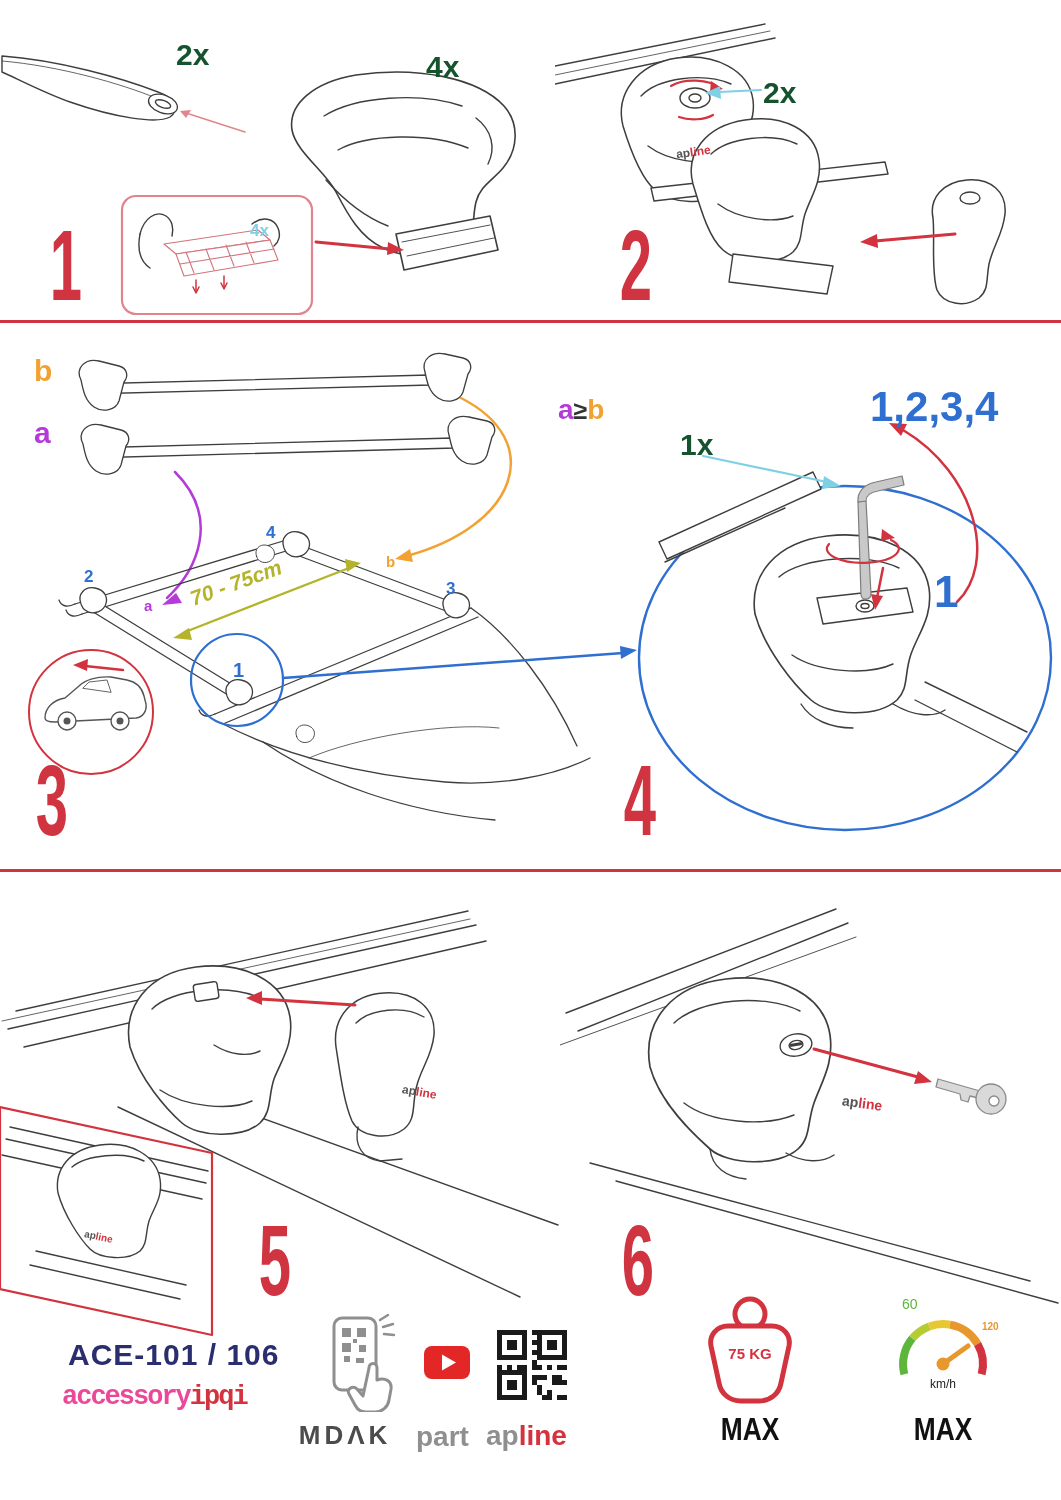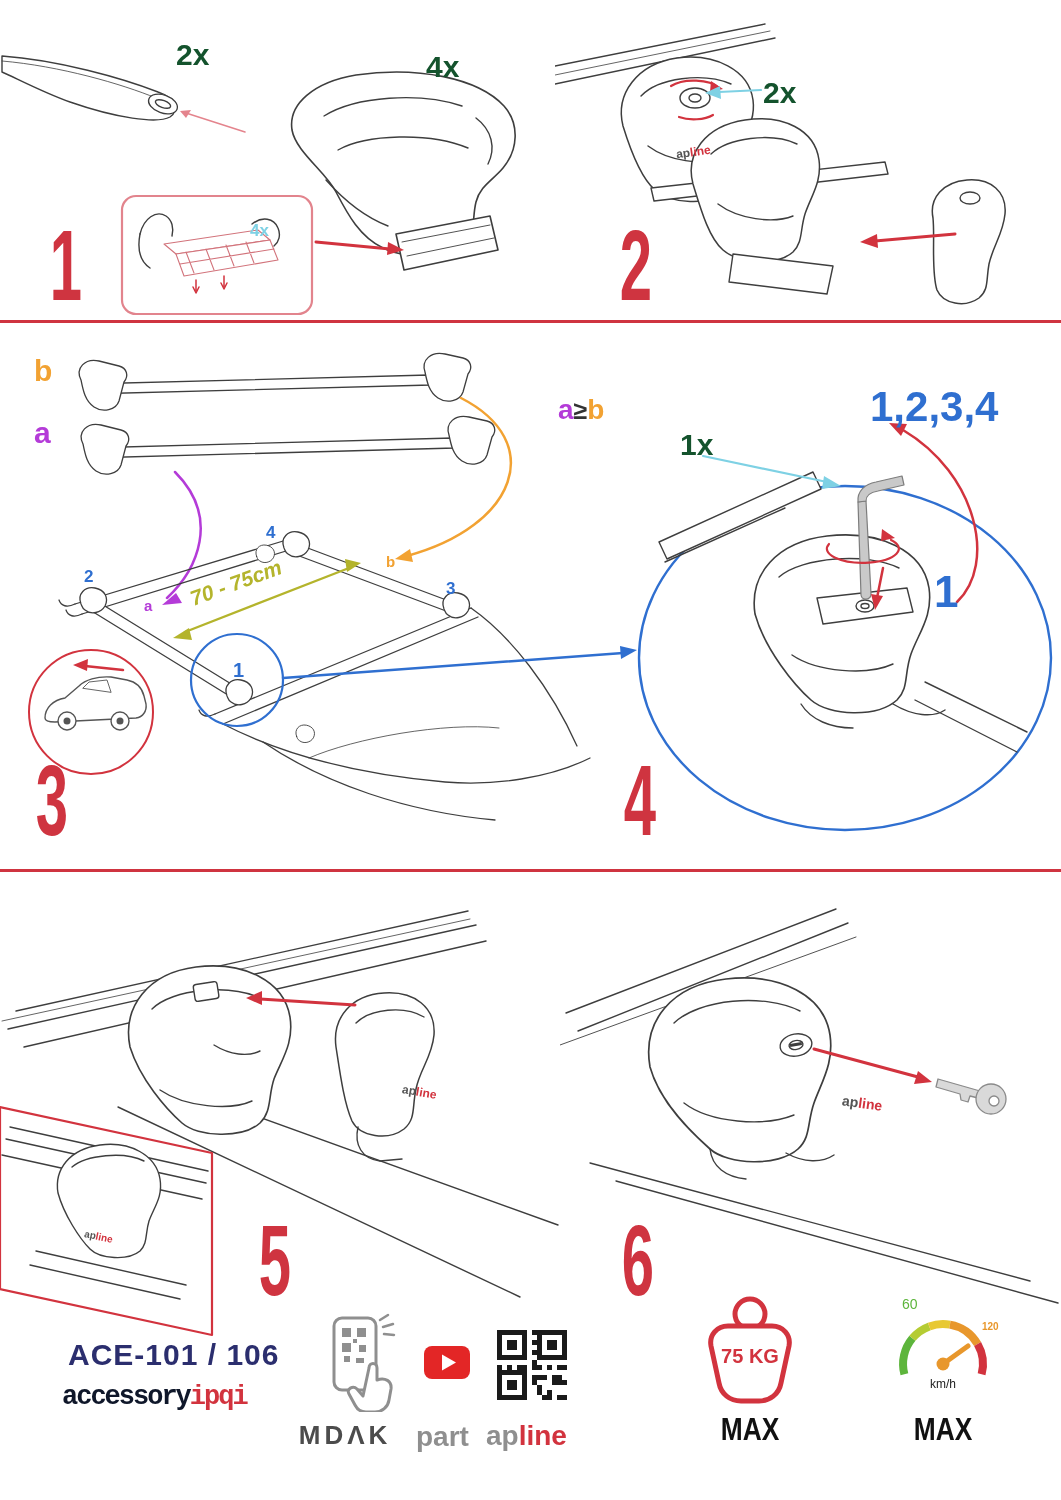--- a/index.html
+++ b/index.html
@@ -17,28 +17,28 @@
   .orange{color:#f2a232;font-weight:bold;}
   .olive{color:#b4b42c;font-weight:bold;font-style:italic;}
   .pos{font-size:17px;}
   .rule{font-size:28px;}
   .rule .mid{color:#333;font-weight:bold;font-size:25px;}
   .brandtag{font-size:12px;font-weight:bold;}
   .brandtag .g{color:#555;}
   .brandtag .r{color:#d2333e;}
   .model{color:#2b2e6e;font-size:30px;font-weight:bold;letter-spacing:1px;}
   .accpart{font-family:"Liberation Mono",monospace;font-weight:bold;font-size:27px;letter-spacing:-2px;}
-  .accpart .g{color:#0f172a;}
+  .accpart .g{color:#ec4899;}
   .accpart .r{color:#d2333e;}
   .mdak{color:#4c4c4c;font-size:26px;font-weight:bold;letter-spacing:4px;text-align:center;}
   .ipqi{color:#8f8f8f;font-size:28px;font-weight:bold;}
   .apline{font-size:28px;font-weight:bold;}
   .apline .g{color:#8f8f8f;}
   .apline .r{color:#d2333e;}
-  .wkg{color:#d2333e;font-size:20px;font-weight:bold;text-align:center;}
+  .wkg{color:#d2333e;font-size:15px;font-weight:bold;text-align:center;}
   .max{color:#111;font-size:31px;font-weight:bold;text-align:center;transform:scaleX(.85);}
   .sp60{color:#5db53c;font-size:14px;font-weight:normal;}
   .sp120{color:#e8972c;font-size:10px;font-weight:bold;}
   .kmh{color:#222;font-size:12px;text-align:center;}
 </style>
 </head>
 <body>
 
 <div class="page">
 

